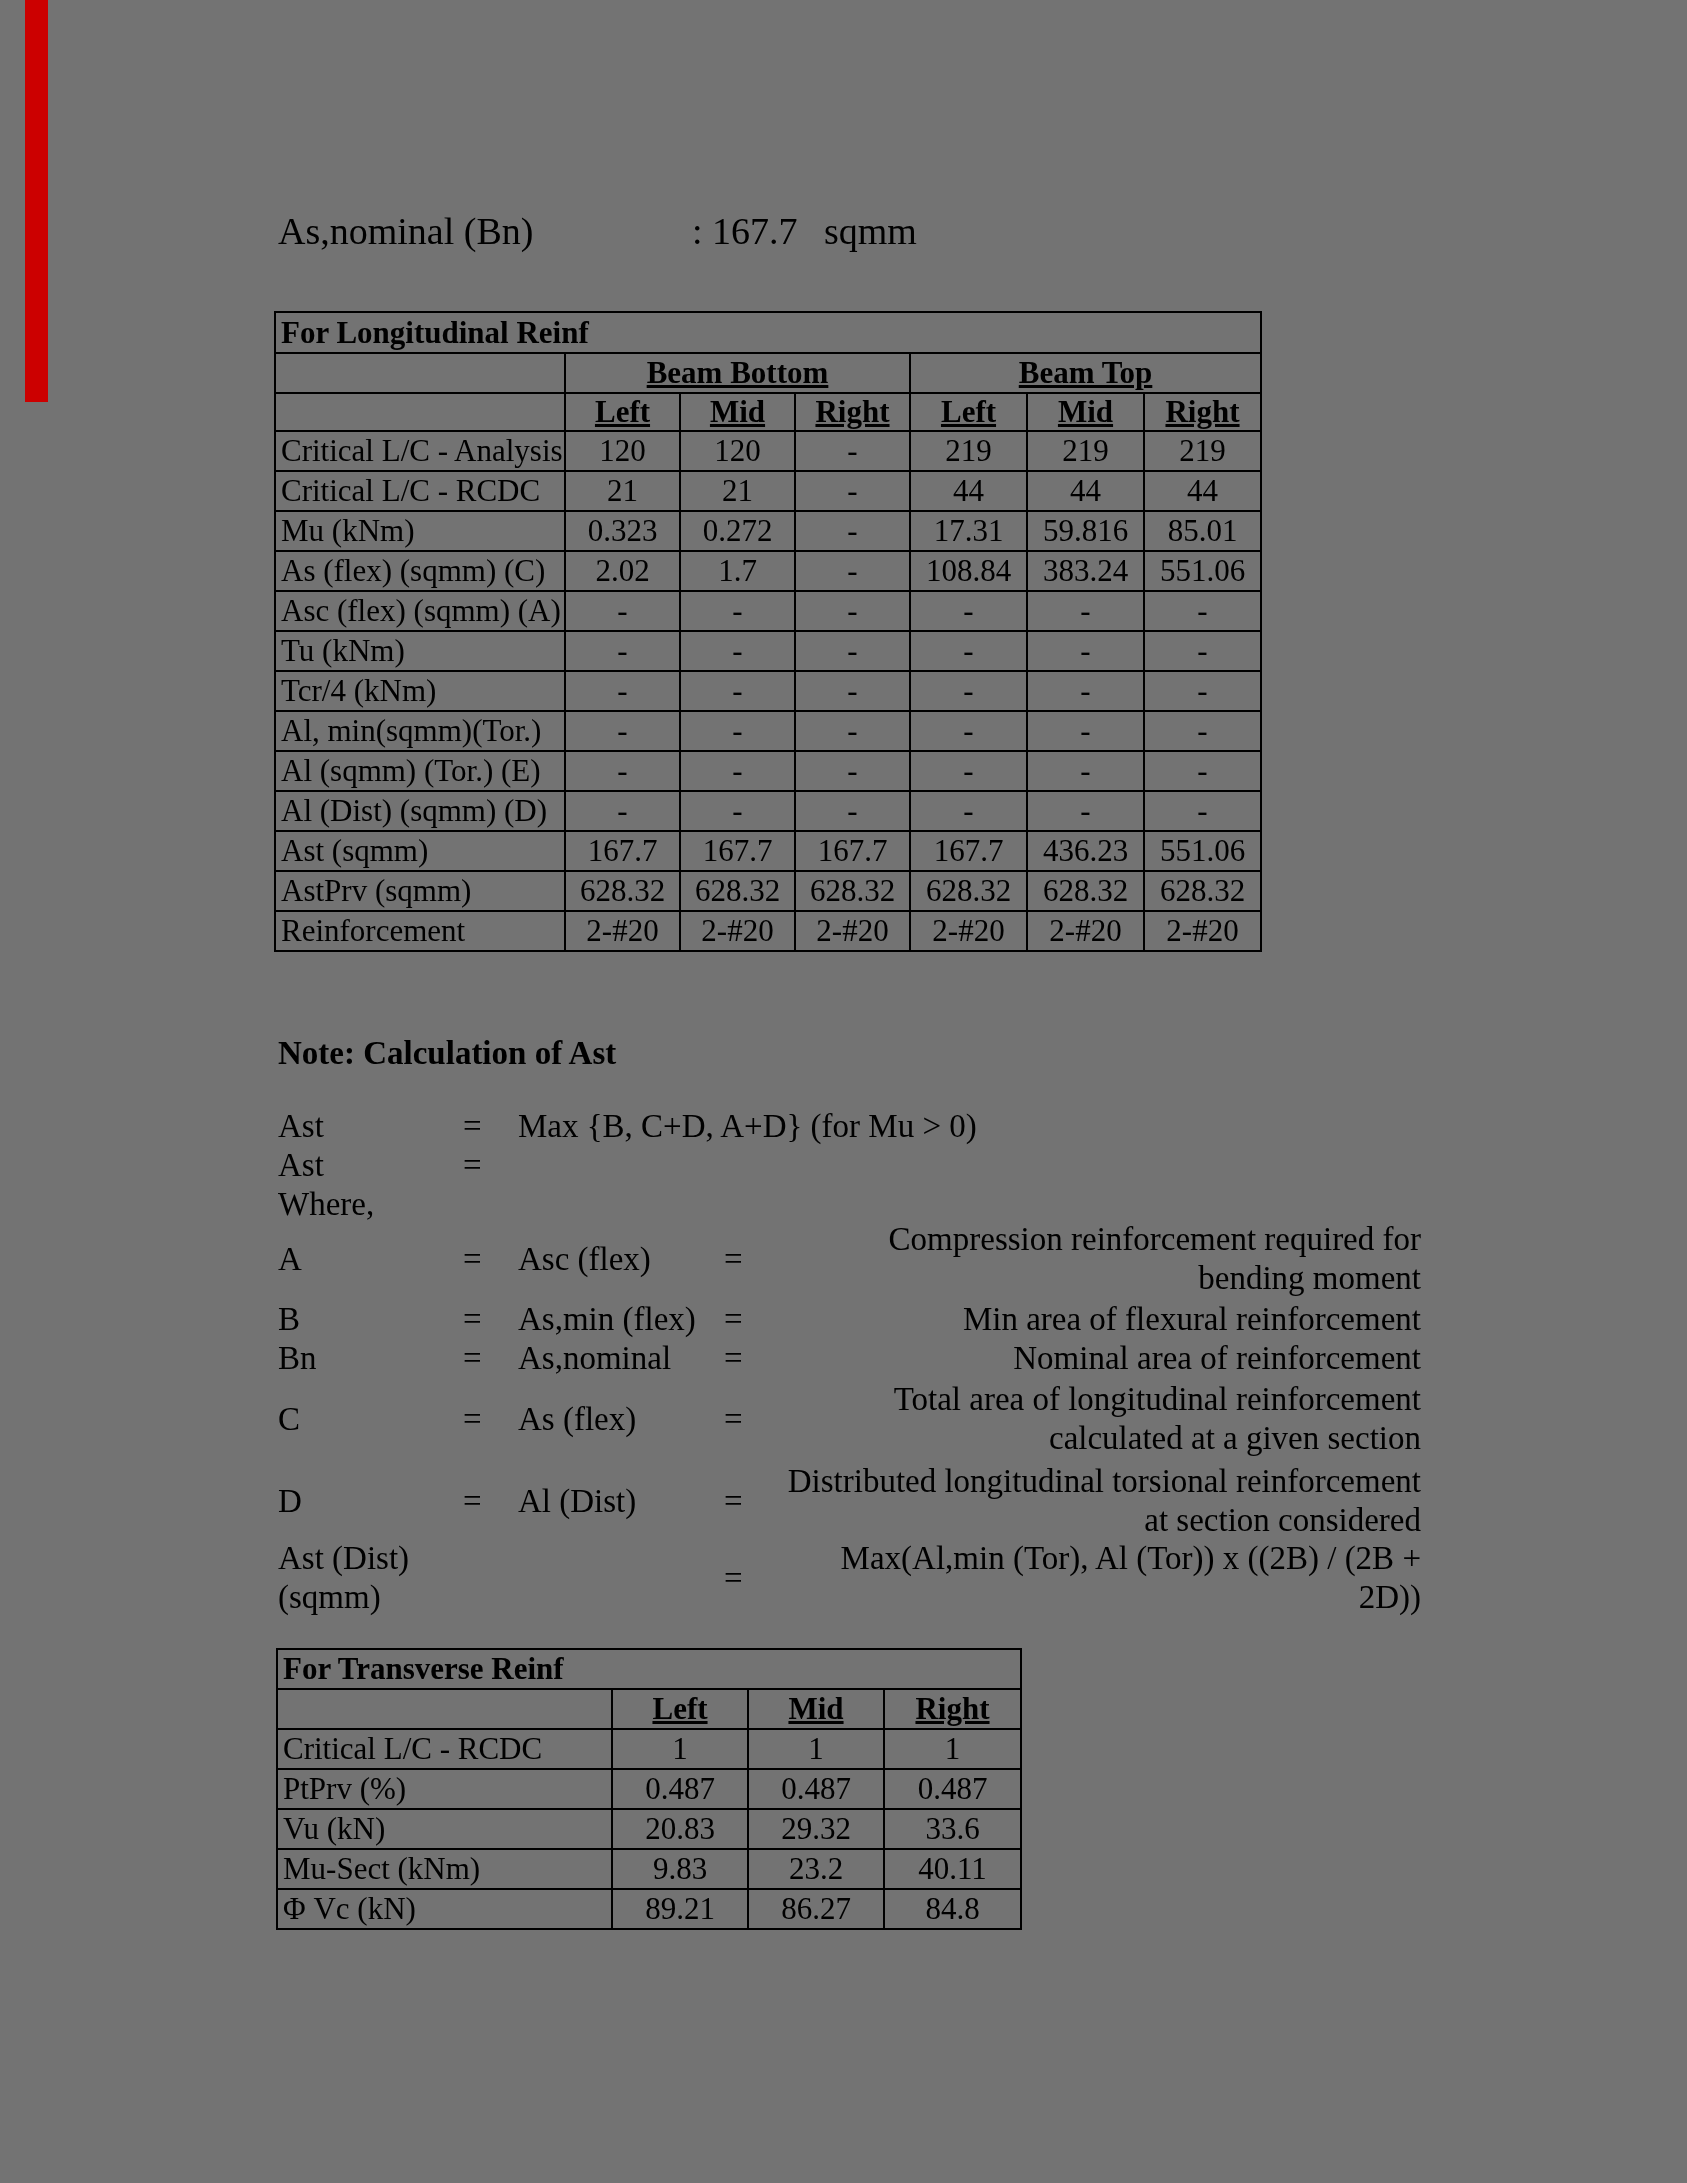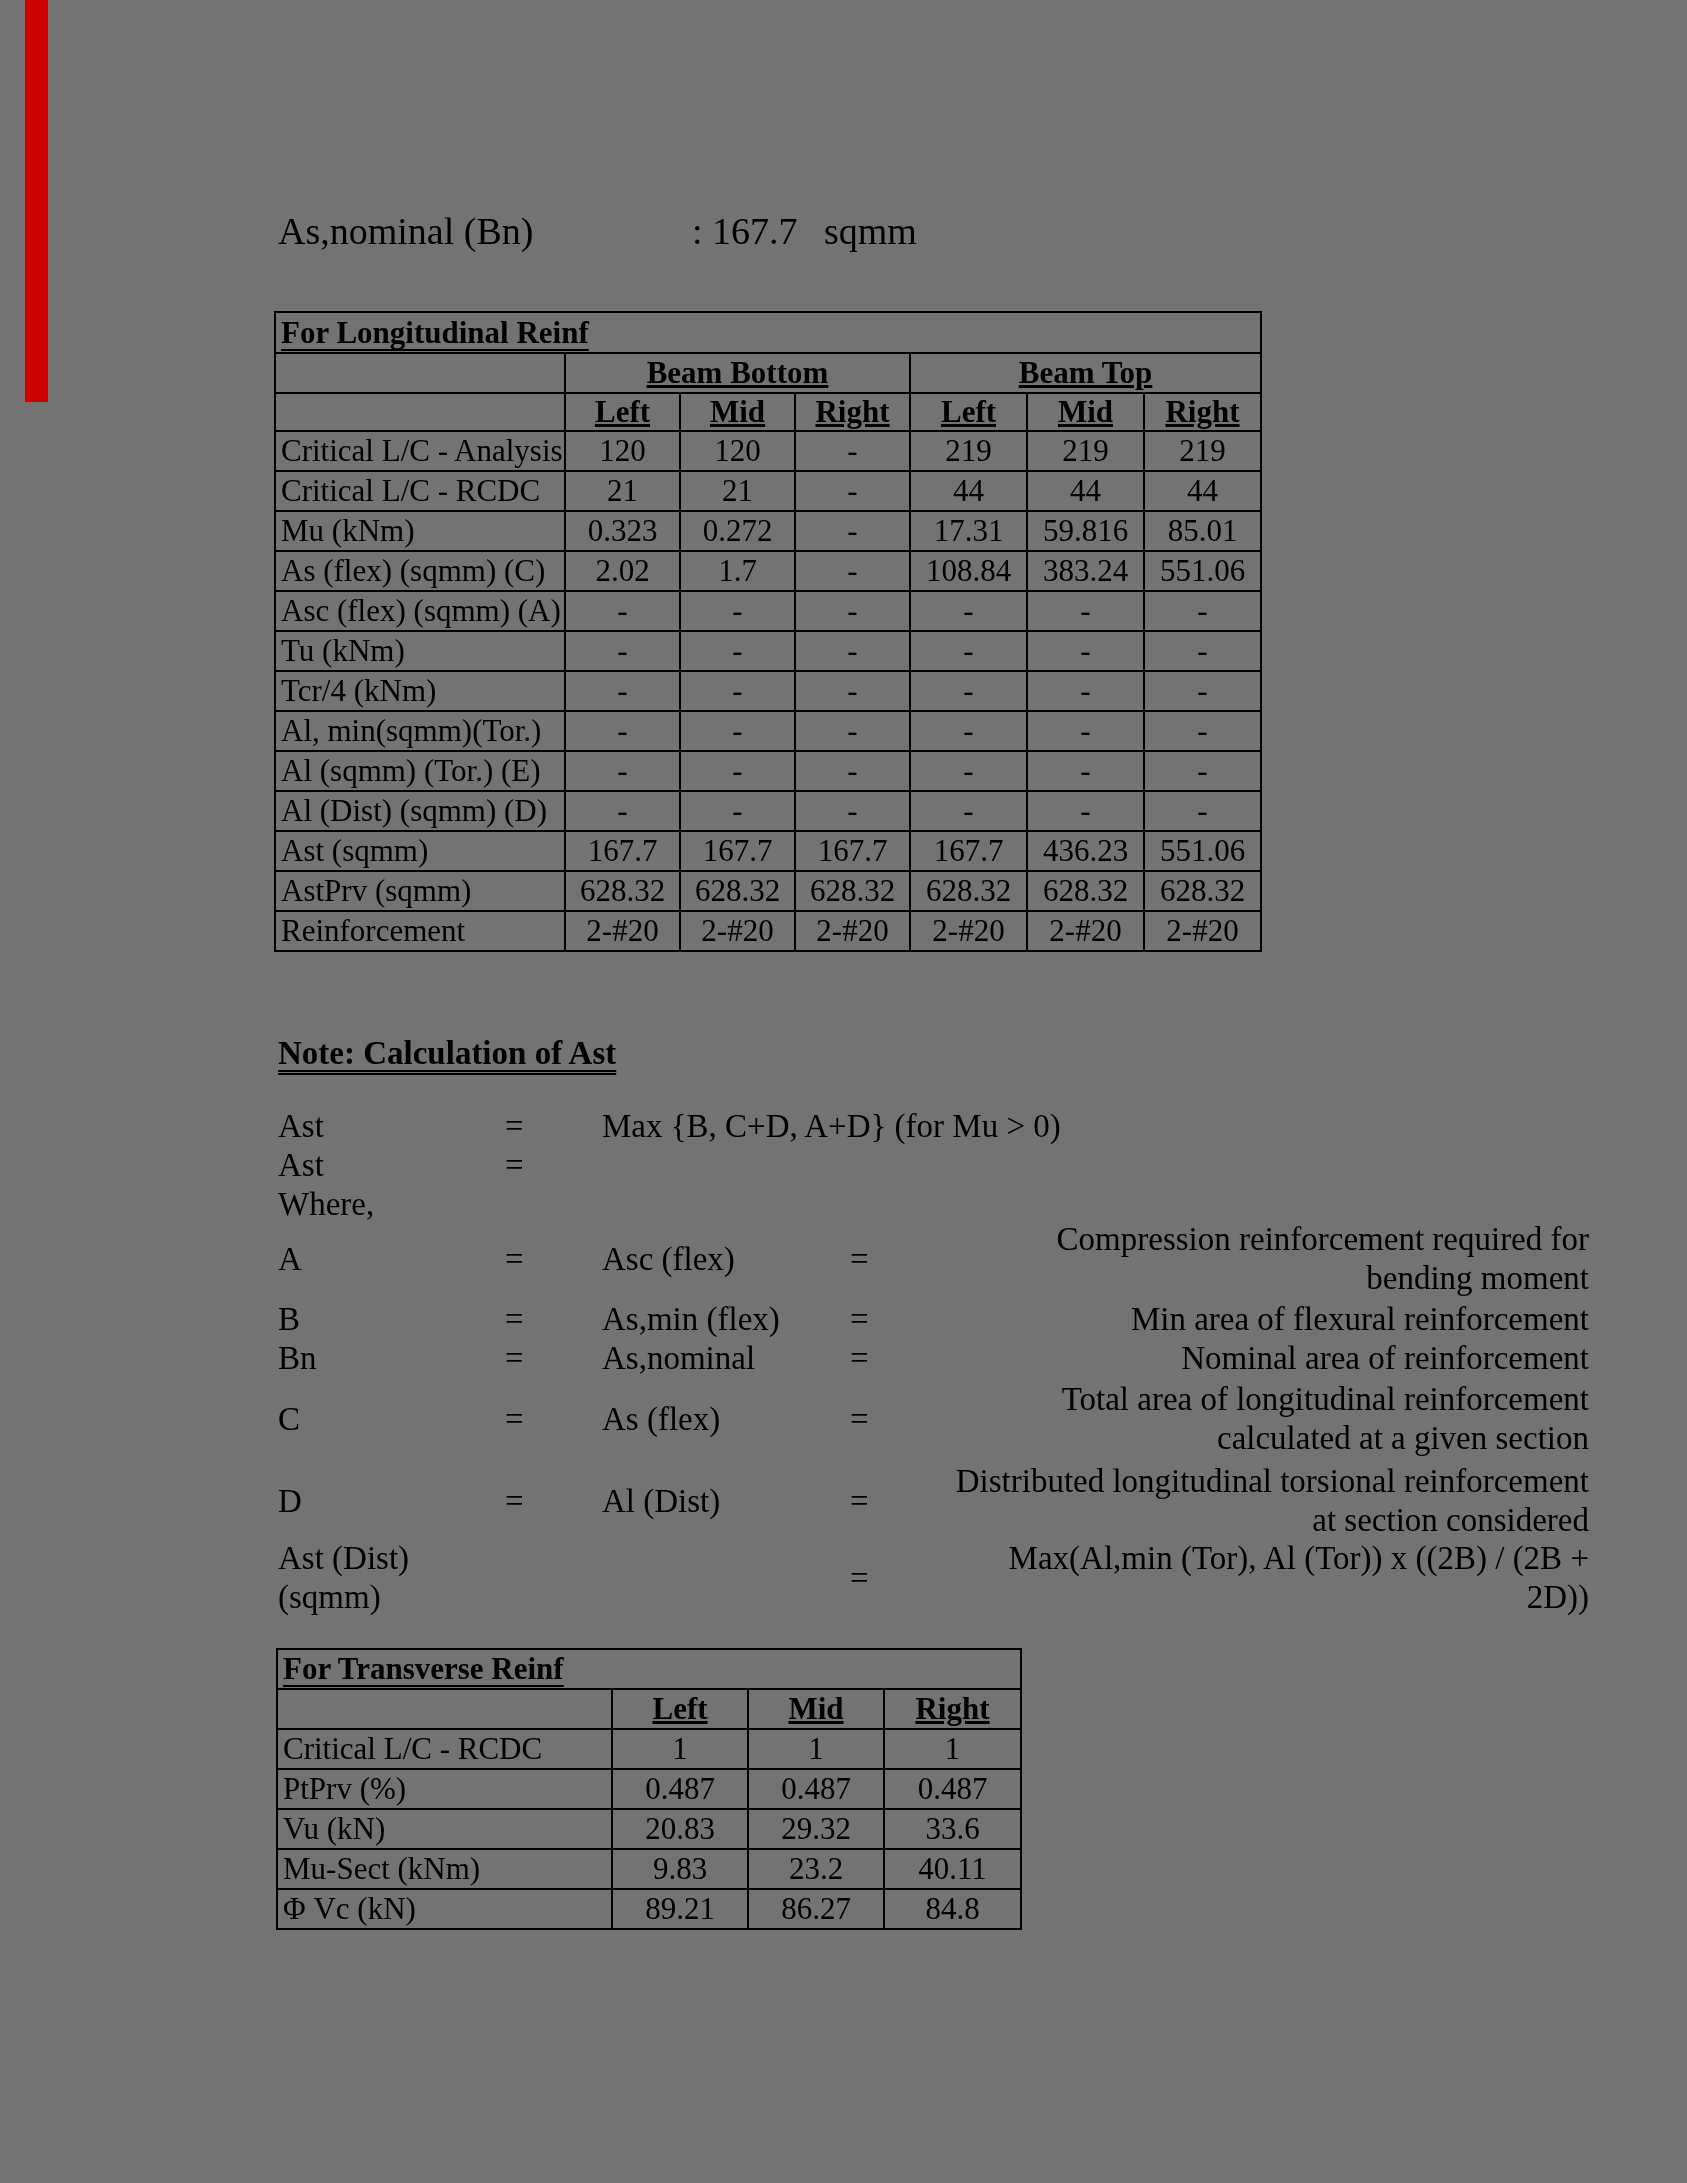--- a/index.html
+++ b/index.html
@@ -31,21 +31,20 @@
     padding:0 5px;
     vertical-align:middle;
     text-align:center;
     white-space:nowrap;
     overflow:hidden;
   }
   table.doc td.lbl{text-align:left;}
   table.doc td.title-cell{text-align:left;font-weight:bold;}
   table.doc td.hdr{font-weight:bold;text-decoration:underline;}
   .title-underline{
-    text-decoration:underline;
     text-decoration-style:double;
     text-decoration-thickness:1.6px;
     text-decoration-skip-ink:none;
     text-underline-offset:5.8px;
   }
   #long-table{left:274px;top:311px;width:987px;}
   #long-table tr{height:40px;}
   #long-table tr.title-row{height:41px;}
   #long-table tr.subhdr-row{height:38px;}
   #trans-table{left:276px;top:1648px;width:744px;}
@@ -54,21 +53,21 @@
   
   .note-title{
     position:absolute;left:278px;top:1035px;
     font-size:33px;font-weight:bold;white-space:nowrap;
   }
   .note-row{
     position:absolute;left:278px;
     display:grid;
     grid-template-columns:185px 55px 206px 54px 643px;
     align-items:center;
-    font-size:33px;line-height:39px;gap:42px;
+    font-size:33px;line-height:39px;
   }
   .note-row .expr{grid-column:3 / span 3;white-space:nowrap;}
   .note-row .desc{white-space:normal;text-align:right;}
   .note-plain{position:absolute;left:278px;font-size:33px;line-height:39px;white-space:nowrap;}
   .r-ast1{top:1107px;height:39px;}
   .r-ast2{top:1146px;height:39px;}
   .r-where{top:1185px;}
   .r-a{top:1218px;height:82px;}
   .r-b{top:1300px;height:39px;}
   .r-bn{top:1339px;height:39px;}

